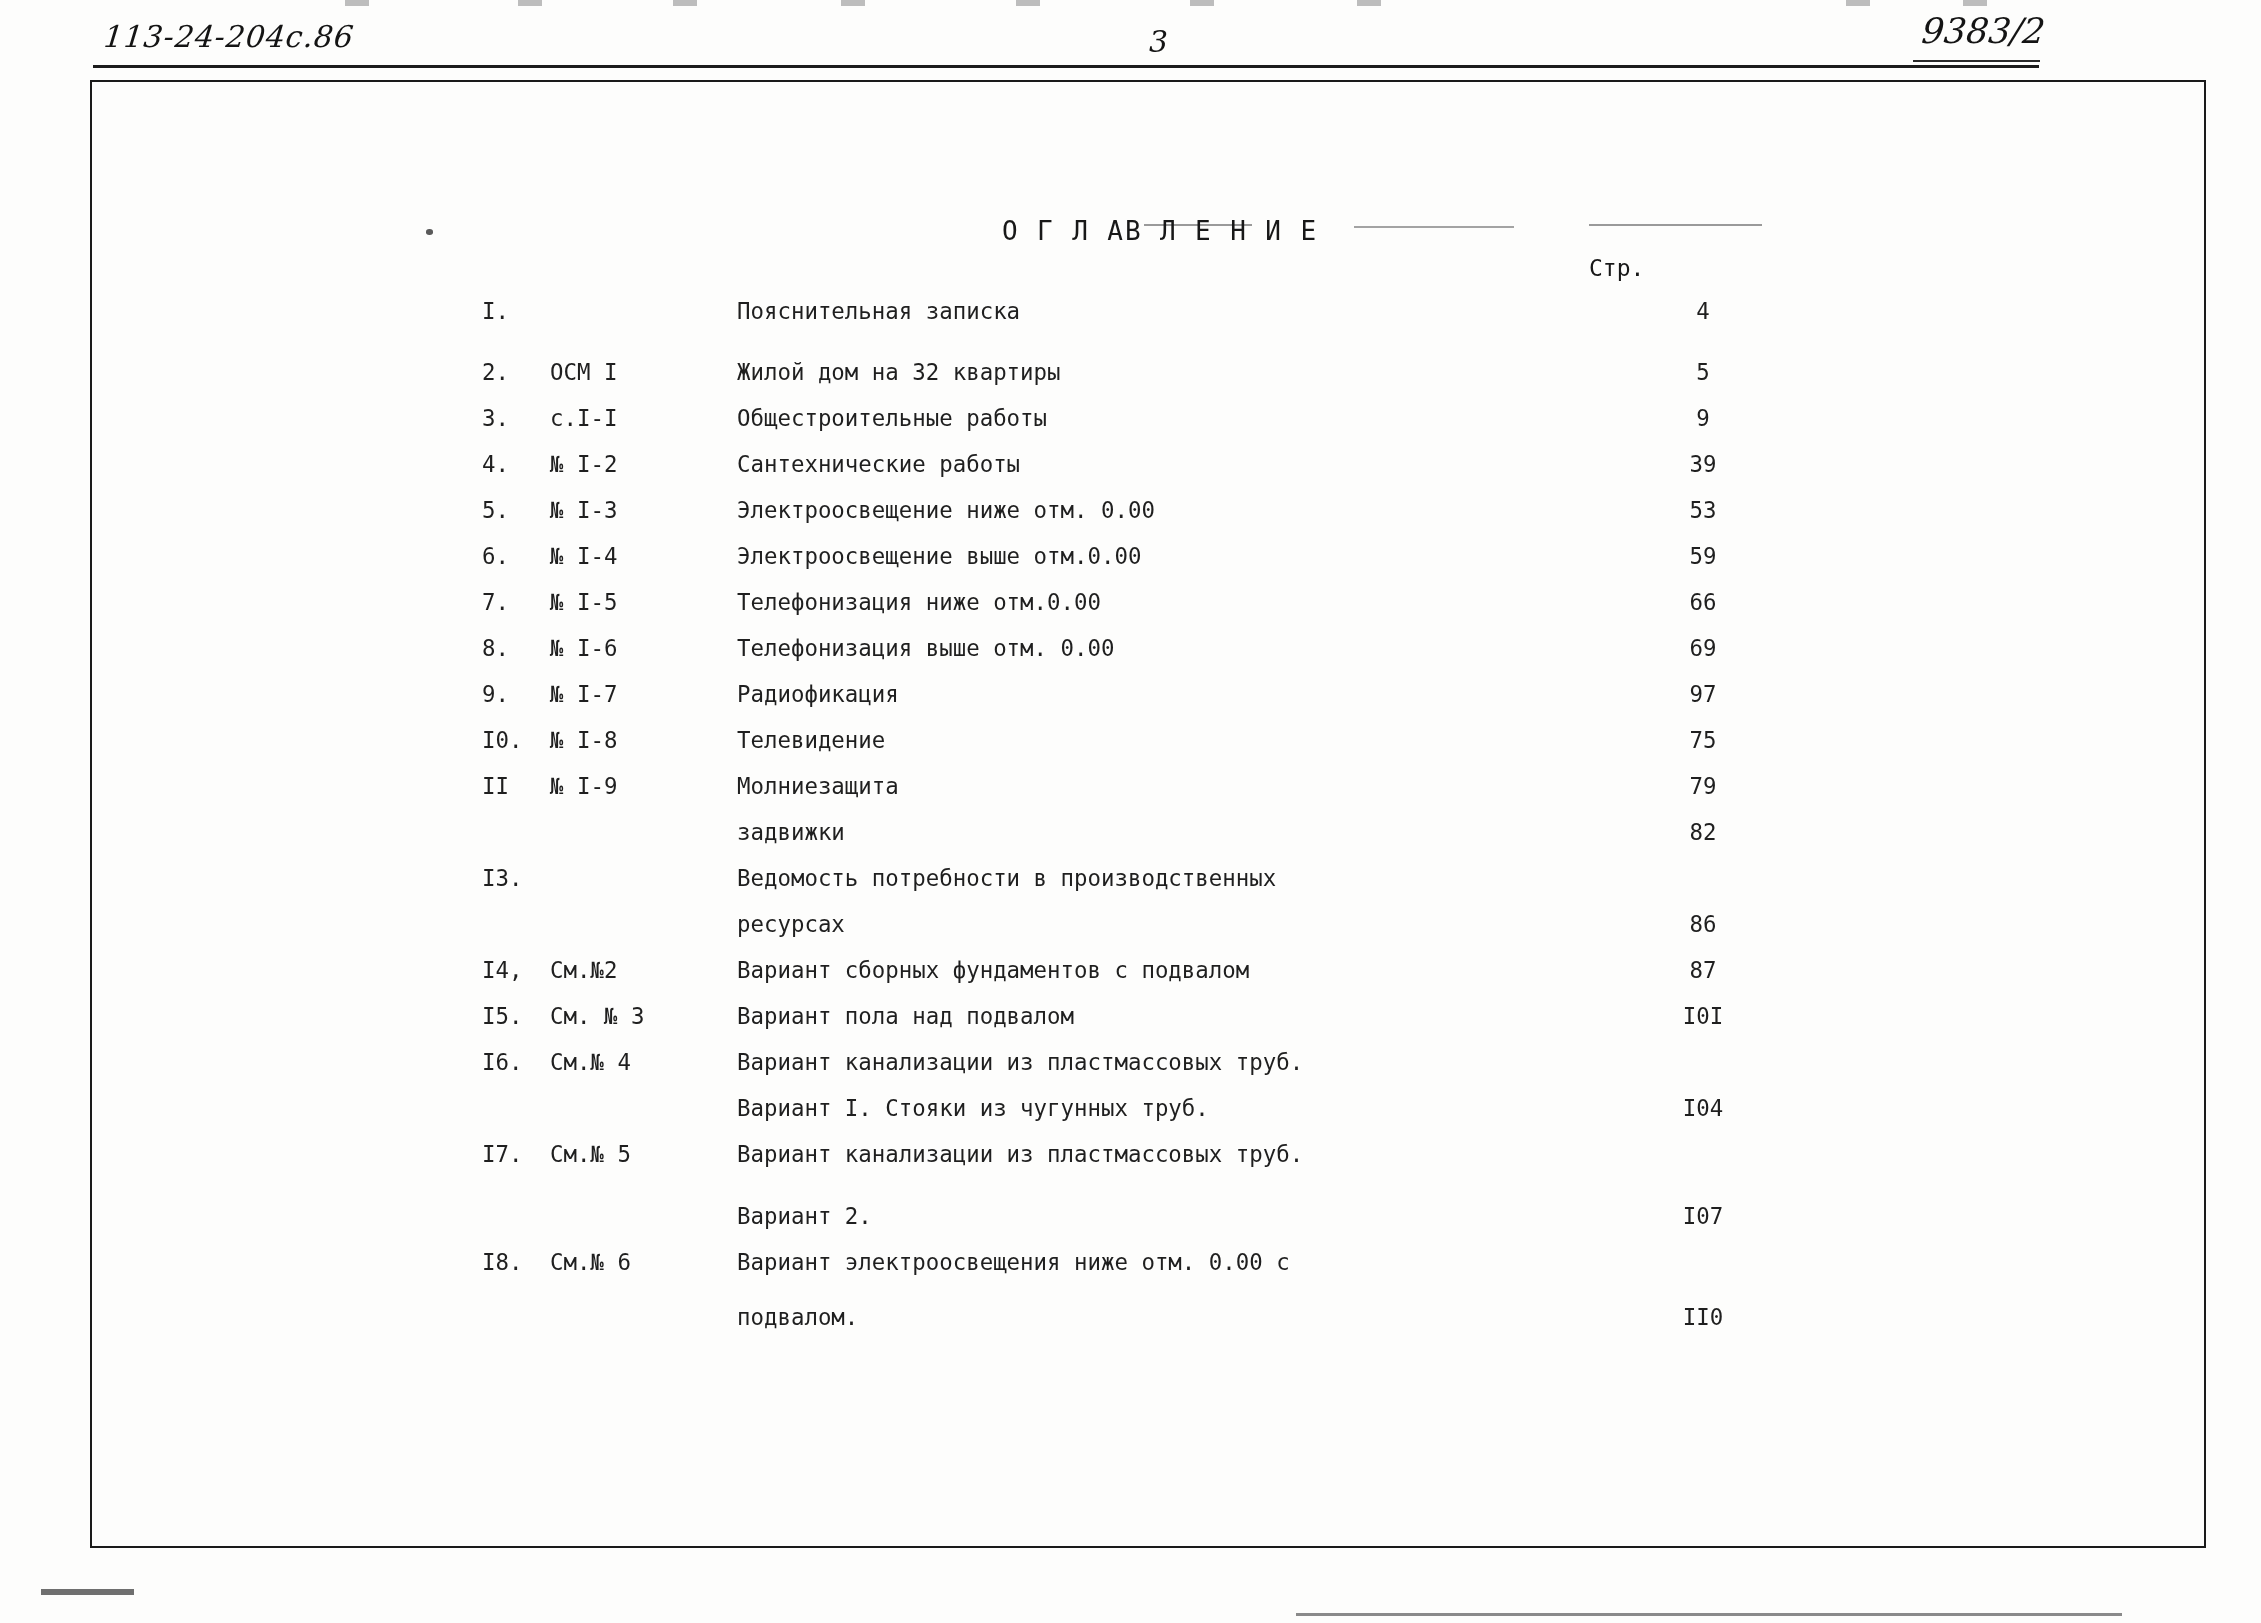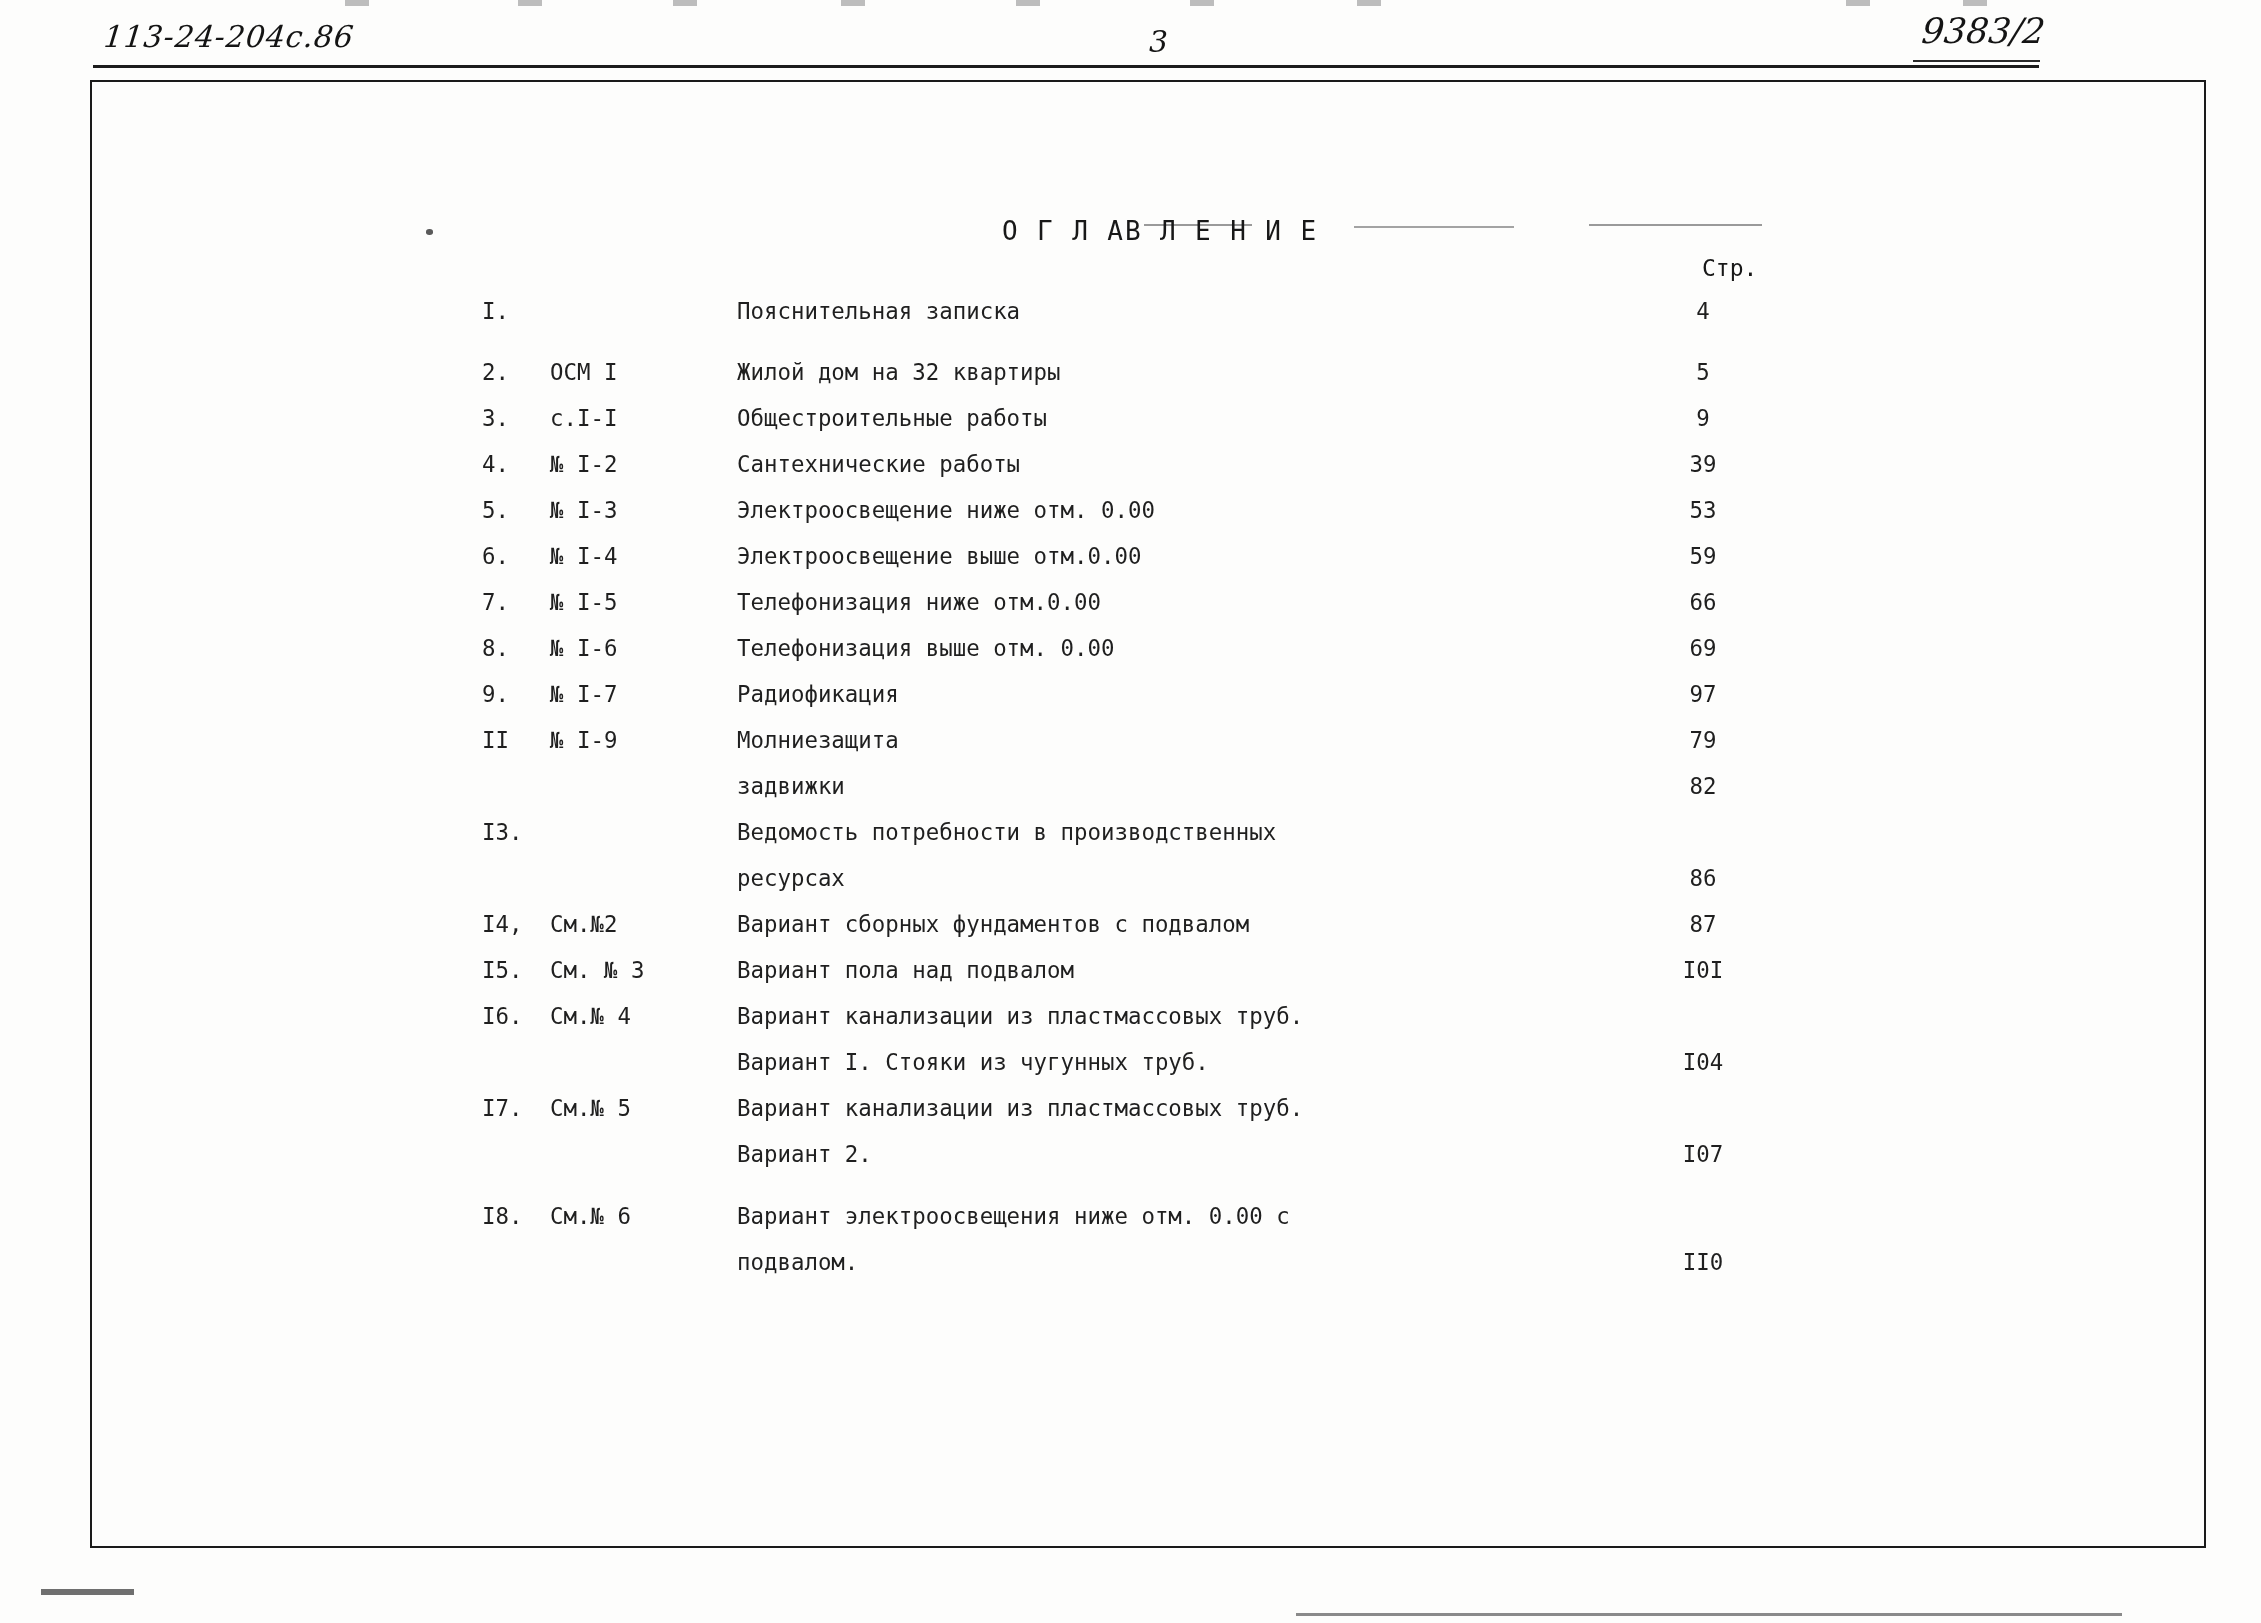--- a/index.html
+++ b/index.html
@@ -53,21 +53,21 @@
   .artifact-bl{position:absolute;left:41px;top:1589px;width:93px;height:5.6px;background:#6f6f6f;}
   .artifact-br{position:absolute;left:1296px;top:1613px;width:826px;height:2.8px;background:#8a8a8a;}
   .tick{position:absolute;top:0;width:24px;height:5.6px;background:#bdbdbd;}
   
   .toc-title{
     position:absolute;left:0;right:0;top:134px;
     text-align:center;
     font-size:26px;letter-spacing:1.9px;color:#181818;padding-left:24px;
   }
   .page-col-header{
-    position:absolute;left:1610px;top:173px;
+    position:absolute;left:1497px;top:173px;
     font-size:23px;color:#181818;
   }
   #toc-lines{
     position:absolute;left:0;top:216px;width:100%;
   }
   .toc-line{
     position:relative;height:46px;font-size:22.4px;
   }
   .toc-line .c-num {position:absolute;left:390px;top:0;white-space:pre;}
   .toc-line .c-code{position:absolute;left:458px;top:0;white-space:pre;}
@@ -168,20 +168,26 @@
     <span class="c-page">69</span>
   </div>
 
   <div class="toc-line">
     <span class="c-num">9.</span>
     <span class="c-code">№ I-7</span>
     <span class="c-text">Радиофикация</span>
     <span class="c-page">97</span>
   </div>
 
+  <div class="toc-line">
+    <span class="c-num">I0.</span>
+    <span class="c-code">№ I-8</span>
+    <span class="c-text">Телевидение</span>
+    <span class="c-page">75</span>
+  </div>
 
   <div class="toc-line">
     <span class="c-num">II</span>
     <span class="c-code">№ I-9</span>
     <span class="c-text">Молниезащита</span>
     <span class="c-page">79</span>
   </div>
 
 
   <div class="toc-line">

